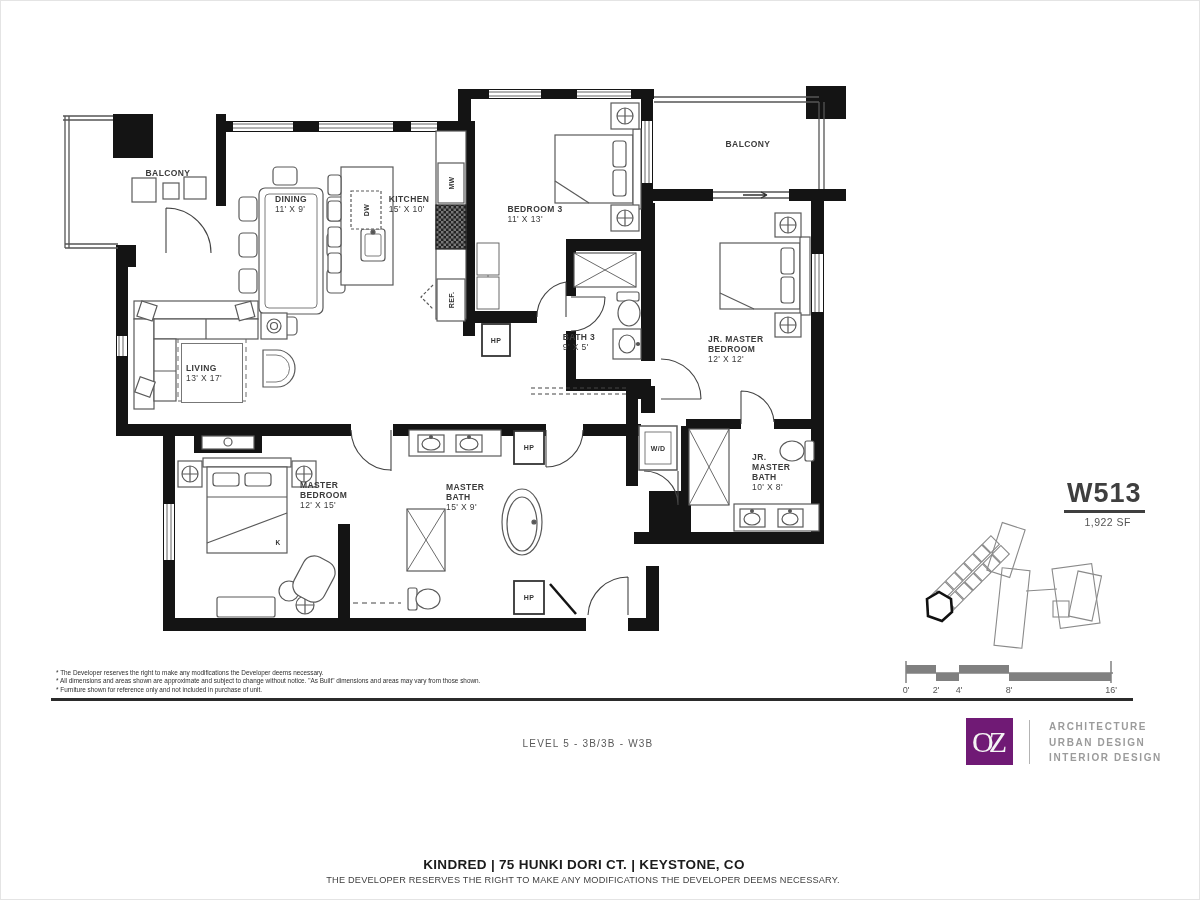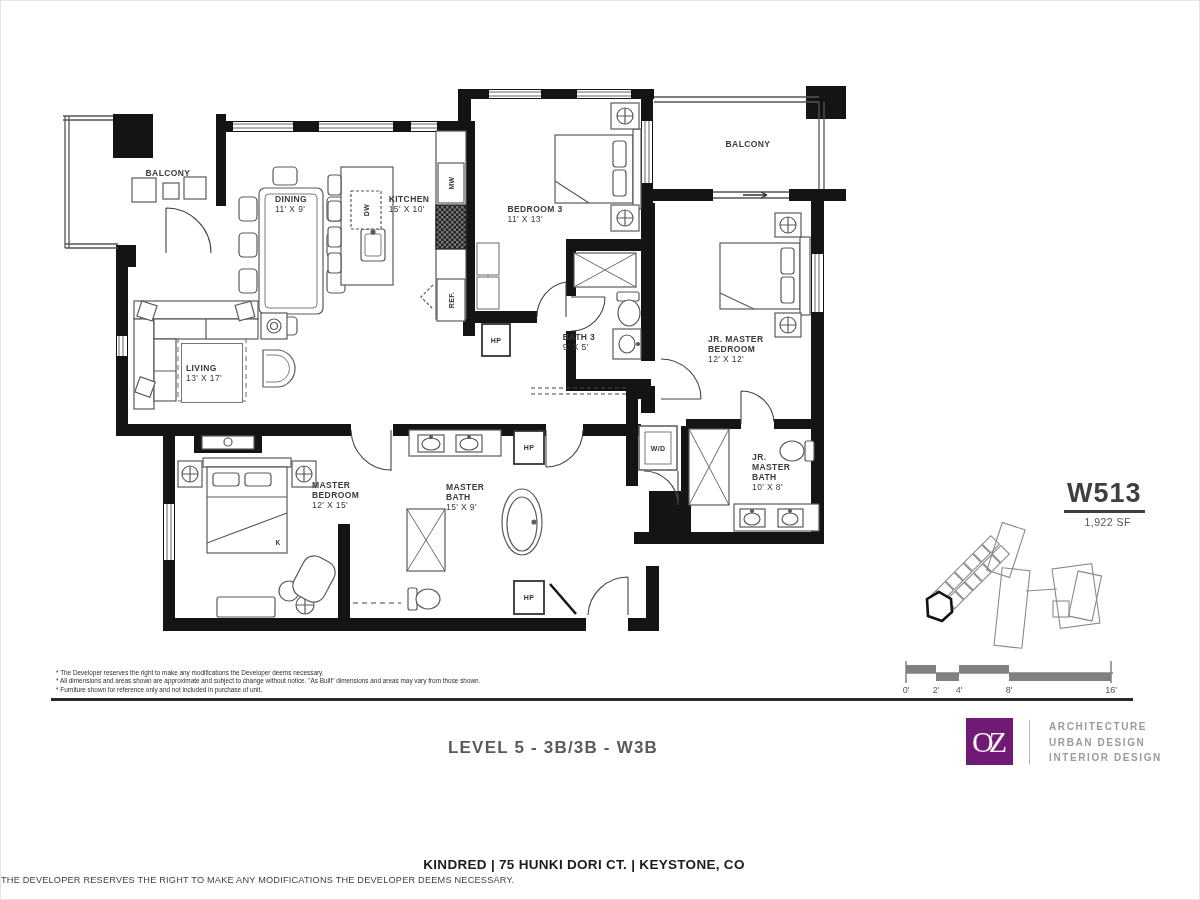--- a/index.html
+++ b/index.html
@@ -20,25 +20,25 @@
              color:#555;letter-spacing:.5px;}
   .tick{position:absolute;transform:translate(-50%,0);font-size:9px;color:#555;}
   .notes{position:absolute;left:55px;top:668px;font-size:6.4px;line-height:8.4px;color:#2e2e2e;}
   .oz-box{position:absolute;left:965px;top:717px;width:47px;height:47px;background:#701a75;
           display:flex;align-items:center;justify-content:center;}
   .oz-box span{font-family:"Liberation Serif",serif;font-size:30px;color:#f4f4f4;letter-spacing:-5px;
                padding-right:5px;}
   .oz-divider{position:absolute;left:1028px;top:719px;height:44px;border-left:1px solid #b3b3b3;}
   .services{position:absolute;left:1048px;top:718px;}
   .services div{font-size:10px;color:#9b9b9b;letter-spacing:1.6px;line-height:15.5px;font-weight:bold;}
-  .level-cap{position:absolute;left:447px;width:280px;top:737px;font-size:17px;
-             color:#5a5a5a;letter-spacing:1.2px;font-weight:bold;}
+  .level-cap{position:absolute;left:447px;width:280px;top:737px;text-align:center;font-size:10px;
+             color:#5a5a5a;letter-spacing:1.2px;font-weight:normal;}
   .f-address{position:absolute;left:0;width:1166px;top:856px;text-align:center;font-size:13.5px;
              font-weight:bold;color:#1b1b1b;letter-spacing:.3px;}
-  .f-disc{position:absolute;left:0;width:1164px;top:874px;text-align:left;font-size:9.2px;
+  .f-disc{position:absolute;left:0;width:1164px;top:874px;text-align:center;font-size:9.2px;
           color:#3f3f3f;letter-spacing:.2px;}
 </style>
 </head>
 <body>
 
 <div class="page">
 
 <svg class="plan" width="1200" height="900" viewBox="0 0 1200 900">
   <defs>
     <pattern id="range" width="5" height="5" patternUnits="userSpaceOnUse">
@@ -356,21 +356,21 @@
       <div class="dims">11' X 13'</div>
     </div>
 <div class="rlabel" style="left:578px;top:341px">
   <div>BATH 3</div>
       <div class="dims">9' X 5'</div>
     </div>
 <div class="rlabel boxed" style="left:211px;top:372px;width:52px">
   <div>LIVING</div>
       <div class="dims">13' X 17'</div>
     </div>
-<div class="rlabel" style="left:344px;top:494px;width:66px">
+<div class="rlabel" style="left:332px;top:494px;width:66px">
   <div>MASTER BEDROOM</div>
       <div class="dims">12' X 15'</div>
     </div>
 <div class="rlabel" style="left:473px;top:496px;width:56px">
   <div>MASTER BATH</div>
       <div class="dims">15' X 9'</div>
     </div>
 <div class="rlabel" style="left:736px;top:348px;width:58px">
   <div>JR. MASTER BEDROOM</div>
       <div class="dims">12' X 12'</div>

